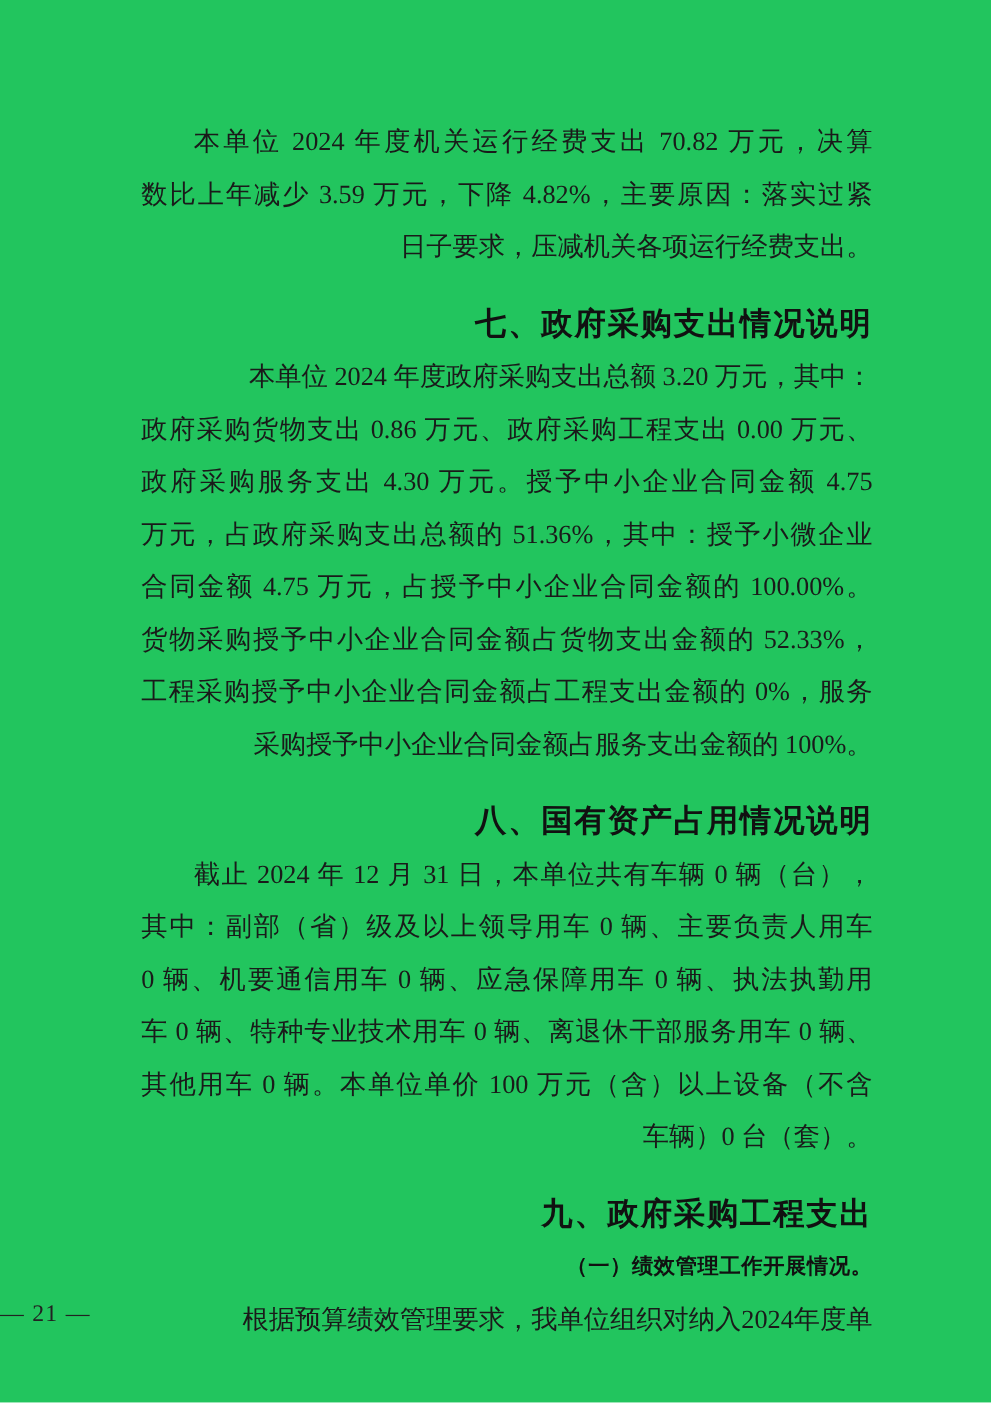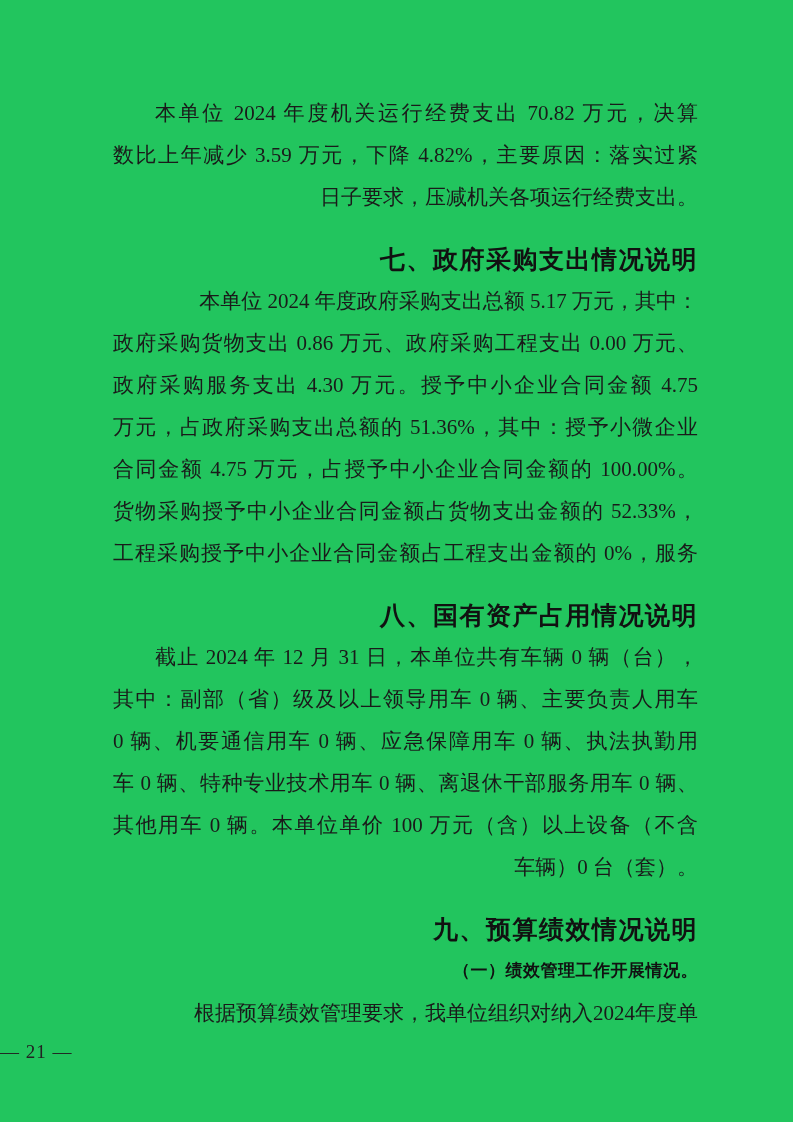--- a/index.html
+++ b/index.html
@@ -64,34 +64,35 @@
 </style>
 </head>
 <body>
 
 <div class="page">
   <main class="content">
     <div class="ln indent just">本单位 2024 年度机关运行经费支出 70.82 万元，决算</div>
     <div class="ln just">数比上年减少 3.59 万元，下降 4.82%，主要原因：落实过紧</div>
     <div class="ln">日子要求，压减机关各项运行经费支出。</div>
     <div class="ln heading">七、政府采购支出情况说明</div>
-    <div class="ln indent">本单位 2024 年度政府采购支出总额 5.17 万元，其中：</div>
+    <div class="ln indent">本单位 2024 年度政府采购支出总额 3.20 万元，其中：</div>
     <div class="ln just">政府采购货物支出 0.86 万元、政府采购工程支出 0.00 万元、</div>
     <div class="ln just">政府采购服务支出 4.30 万元。授予中小企业合同金额 4.75</div>
     <div class="ln just">万元，占政府采购支出总额的 51.36%，其中：授予小微企业</div>
     <div class="ln just">合同金额 4.75 万元，占授予中小企业合同金额的 100.00%。</div>
     <div class="ln just">货物采购授予中小企业合同金额占货物支出金额的 52.33%，</div>
     <div class="ln just">工程采购授予中小企业合同金额占工程支出金额的 0%，服务</div>
+    <div class="ln">采购授予中小企业合同金额占服务支出金额的 100%。</div>
     <div class="ln heading">八、国有资产占用情况说明</div>
     <div class="ln indent just">截止 2024 年 12 月 31 日，本单位共有车辆 0 辆（台），</div>
     <div class="ln just">其中：副部（省）级及以上领导用车 0 辆、主要负责人用车</div>
     <div class="ln just">0 辆、机要通信用车 0 辆、应急保障用车 0 辆、执法执勤用</div>
     <div class="ln just">车 0 辆、特种专业技术用车 0 辆、离退休干部服务用车 0 辆、</div>
     <div class="ln just">其他用车 0 辆。本单位单价 100 万元（含）以上设备（不含</div>
     <div class="ln">车辆）0 台（套）。</div>
-    <div class="ln heading">九、预算绩效情况说明</div>
+    <div class="ln heading">九、政府采购工程支出</div>
     <div class="ln subheading">（一）绩效管理工作开展情况。</div>
     <div class="ln indent">根据预算绩效管理要求，我单位组织对纳入2024年度单</div>
   </main>
   <footer class="pagefoot">
     <span>— 21 —</span>
   </footer>
 </div>
 
 </body></html>

